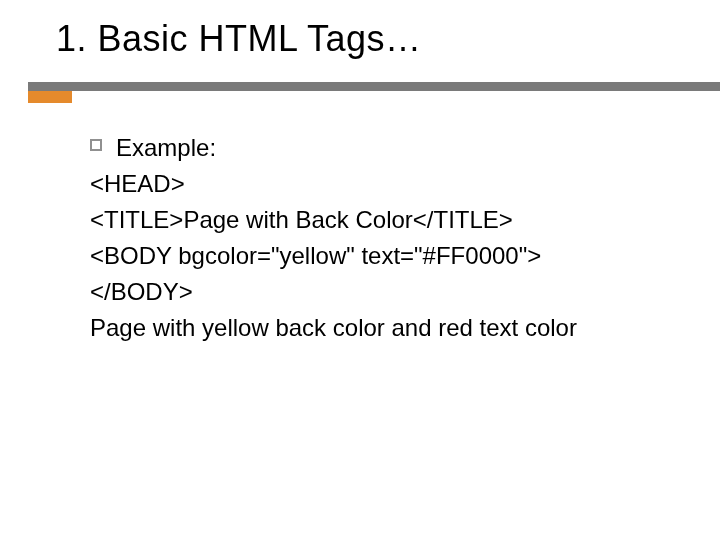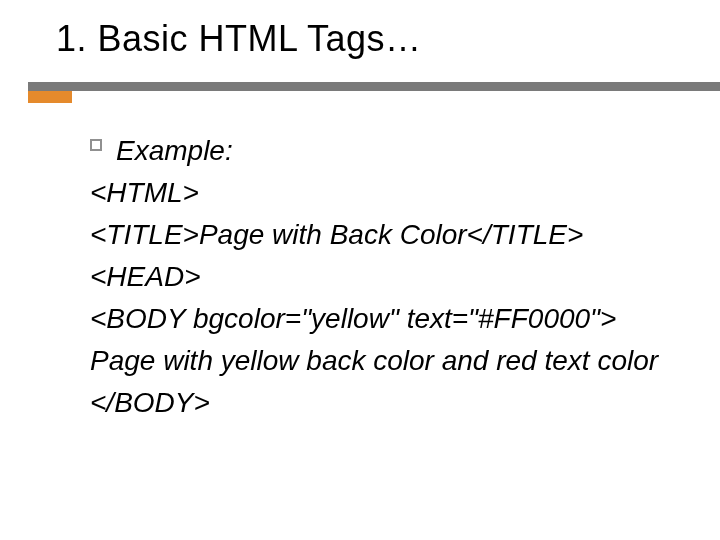--- a/index.html
+++ b/index.html
@@ -48,23 +48,22 @@
     left: 0;
     width: 44px;
     height: 12px;
     background: #e58a2c;
   }
   .body {
     position: absolute;
     top: 130px;
     left: 62px;
     right: 40px;
-    font-size: 28px;
+    font-size: 24px;
     line-height: 1.5;
-    font-style: italic;
   }
   .bullet-row {
     display: flex;
     align-items: flex-start;
   }
   .bullet-box {
     width: 12px;
     height: 12px;
     border: 2px solid #909090;
     box-sizing: border-box;
@@ -86,21 +85,20 @@
   <div class="rule-wrap">
     <div class="rule-grey"></div>
     <div class="rule-accent"></div>
   </div>
 
   <div class="body">
     <div class="bullet-row">
       <span class="bullet-box"></span>
       <span>Example:</span>
     </div>
-    <div class="code-line">&lt;HTML&gt;</div>
+    <div class="code-line">&lt;HEAD&gt;</div>
     <div class="code-line">&lt;TITLE&gt;Page with Back Color&lt;/TITLE&gt;</div>
-    <div class="code-line">&lt;HEAD&gt;</div>
     <div class="code-line">&lt;BODY bgcolor="yellow" text="#FF0000"&gt;</div>
+    <div class="code-line">&lt;/BODY&gt;</div>
     <div class="code-line">Page with yellow back color and red text color</div>
-    <div class="code-line">&lt;/BODY&gt;</div>
   </div>
 
 </div>
 
 </body></html>

